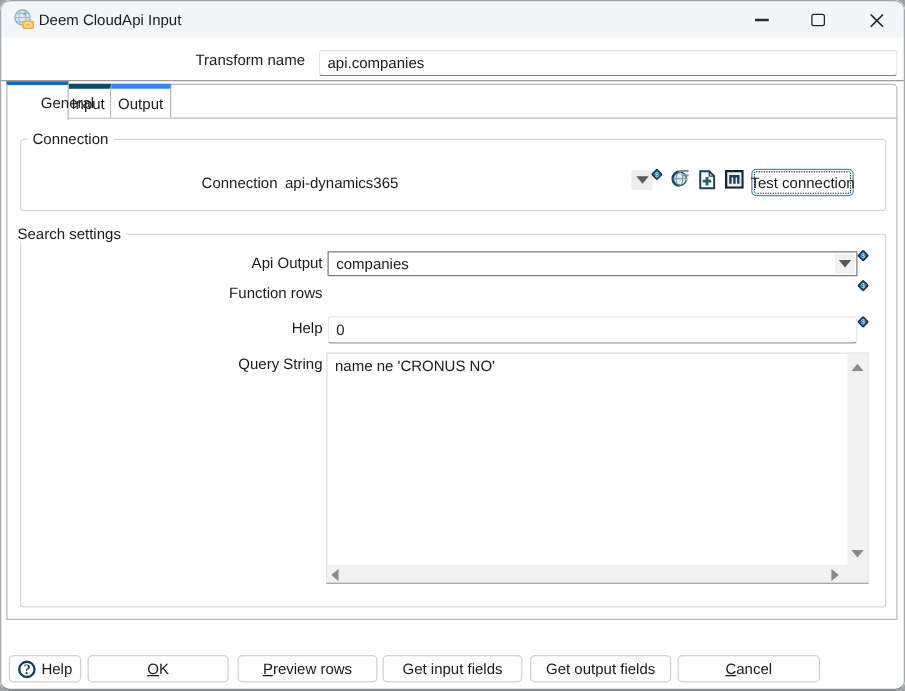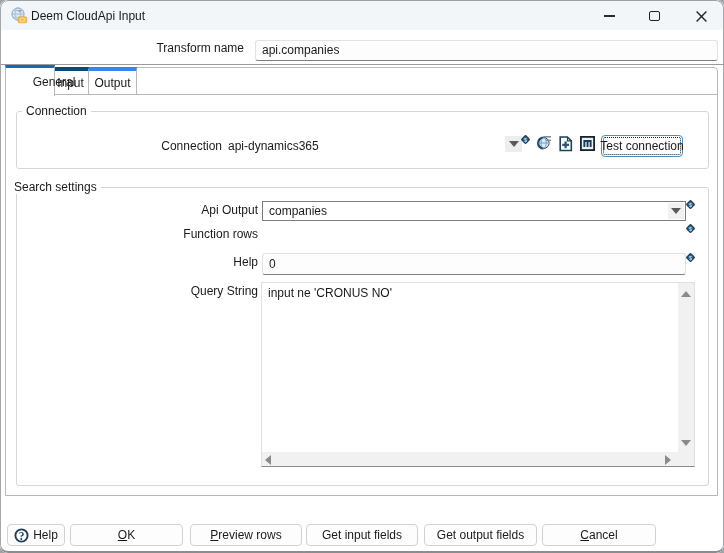--- a/index.html
+++ b/index.html
@@ -127,21 +127,21 @@
   <div class="lbl" style="right:466px;top:255px;">Help</div>
   <div class="tin" style="left:262px;top:253px;width:424px;height:21.5px;">0</div>
   <svg class="abs" style="left:684.5px;top:251.8px;" width="11" height="11" viewBox="0 0 11 11">
       <rect x="2.6" y="2.6" width="5.8" height="5.8" rx="0.8" transform="rotate(45 5.5 5.5)" fill="#35678c" stroke="#14344e" stroke-width="1.1"></rect>
       <text x="5.5" y="7.6" font-size="5.5" fill="#d9ecf8" text-anchor="middle" font-family="Liberation Sans">$</text>
     </svg>
 
   <div class="lbl" style="right:466px;top:284px;">Query String</div>
 
   <div class="abs" style="left:261px;top:282px;width:434px;height:185px;background:#fff;border:1px solid #e0e0e0;border-bottom:1px solid #8a8a8a;box-sizing:border-box;"></div>
-  <div class="lbl" style="left:268px;top:286px;">input ne 'CRONUS NO'</div>
+  <div class="lbl" style="left:268px;top:286px;">name ne 'CRONUS NO'</div>
 
   <div class="abs" style="left:678px;top:283px;width:16px;height:169px;background:#f1f1f1;"></div>
   <svg class="abs" style="left:681px;top:291px;" width="10" height="6" viewBox="0 0 10 6">
       <path d="M5 0 L10 6 L0 6 Z" fill="#8a8a8a"></path>
     </svg>
   <svg class="abs" style="left:681px;top:440px;" width="10" height="6" viewBox="0 0 10 6">
       <path d="M0 0 L10 0 L5 6 Z" fill="#8a8a8a"></path>
     </svg>
 
   <div class="abs" style="left:262px;top:452px;width:432px;height:14px;background:#f1f1f1;"></div>

